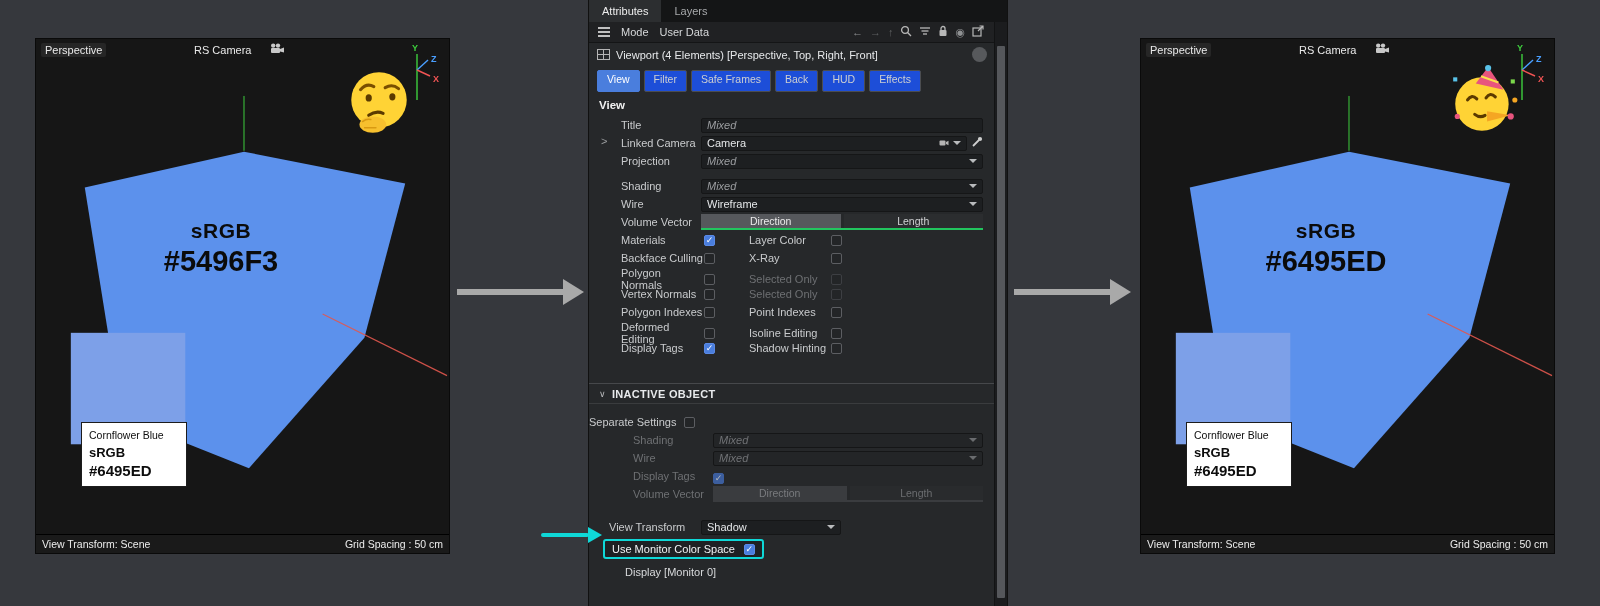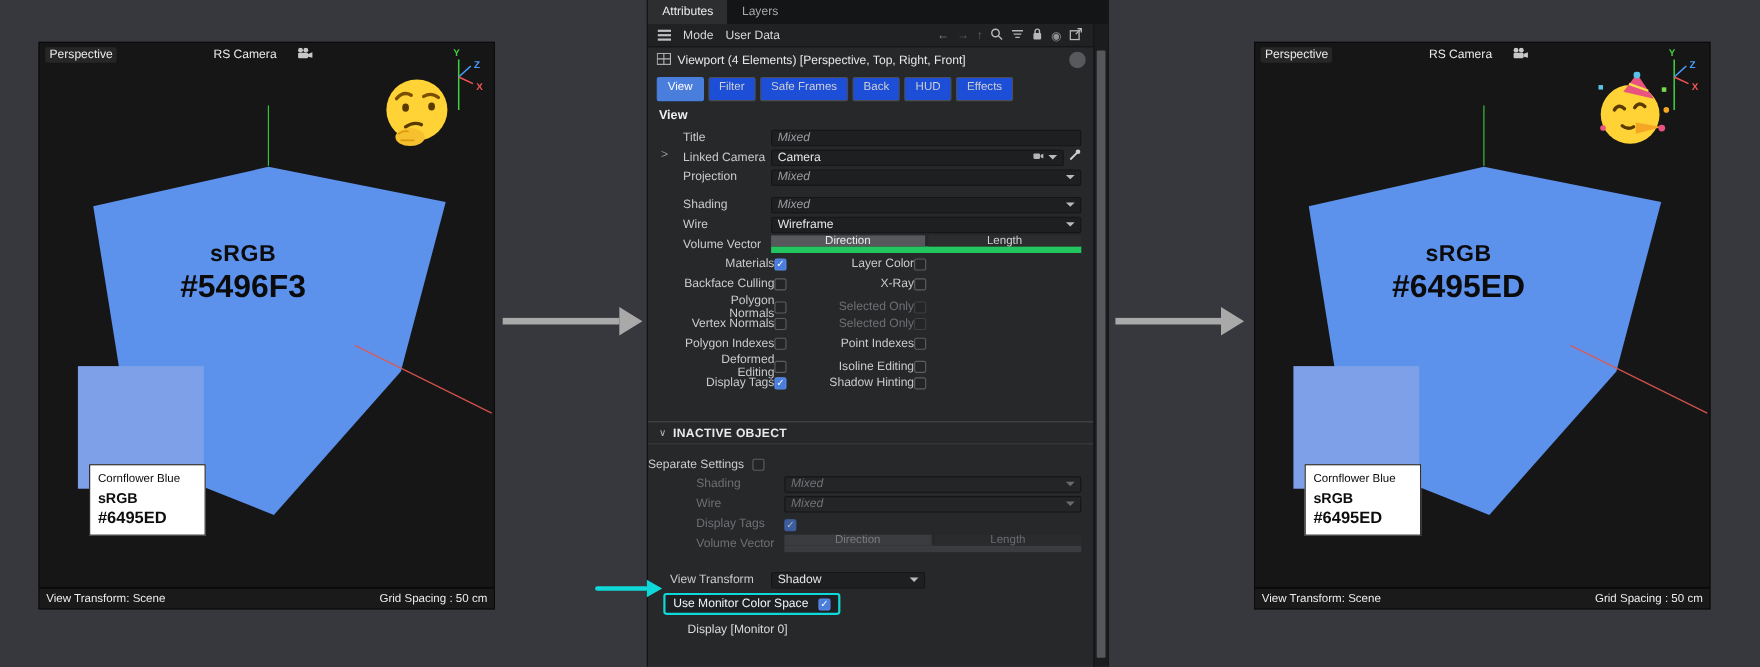--- a/index.html
+++ b/index.html
@@ -56,29 +56,29 @@
   .field.dimf { color:#7b7d80; background:#232527; }
   .mixed { font-style:italic; color:#9b9da0; }
   .dimf .mixed { color:#707275; }
   .spring { flex:1; }
   .tri { width:0; height:0; border-left:4px solid transparent; border-right:4px solid transparent; border-top:4px solid #b9bbbd; margin-left:4px; }
   .dimf .tri { border-top-color:#6a6c6f; }
   .rowchev { position:absolute; left:12px; top:1px; color:#9a9c9e; font-size:11px; }
   .eyed { margin-left:4px; }
   .gap { height:7px; }
 
-  .vvec { display:flex; gap:3px; height:16px; border-bottom:6px solid #22c55e; }
+  .vvec { display:flex; gap:3px; height:16px; border-bottom:2px solid #22c55e; }
   .vbtn { flex:1; display:flex; align-items:center; justify-content:center; font-size:10.5px; }
   .vbtn.dir { background:#56585c; color:#ebebeb; }
   .vbtn.len { background:#2b2d2f; color:#cfd1d3; }
   .vvec.dimv { border-bottom-color:#3a3c3f; }
   .vvec.dimv .dir { background:#3a3c3f; color:#797b7e; }
   .vvec.dimv .len { background:#292b2d; color:#6b6d70; }
 
-  .crow { display:grid; grid-template-columns:83px 45px 82px 1fr; align-items:center; height:18px; padding-left:32px;text-align:right; }
+  .crow { display:grid; grid-template-columns:83px 45px 82px 1fr; align-items:center; height:18px; padding-left:32px; }
   .cb { width:11px; height:11px; border:1px solid #5c5e62; background:#232527; border-radius:2px; display:flex; align-items:center; justify-content:center; }
   .cb.on { background:#4a7edd; border-color:#5a8ae6; }
   .cb.on::after { content:"\2713"; color:#fff; font-size:9px; line-height:1; }
   .cb.dimc { border-color:#3d3f43; }
   .cb.dimc.on { background:#3c5e9e; border-color:#3c5e9e; }
   .cb.dimc.on::after { color:#b9bbbd; }
 
   .ihdr { margin-top:26px; height:21px; border-top:1px solid #46484b; border-bottom:1px solid #3a3c3e; display:flex; align-items:center; gap:6px; padding-left:10px; font-size:11px; font-weight:bold; color:#e8eaec; letter-spacing:.3px; }
   .ichev { color:#b8babc; font-size:9px; font-weight:normal; }
   .irow { display:grid; grid-template-columns:80px 1fr; align-items:center; height:18px; padding:0 24px 0 44px; }

